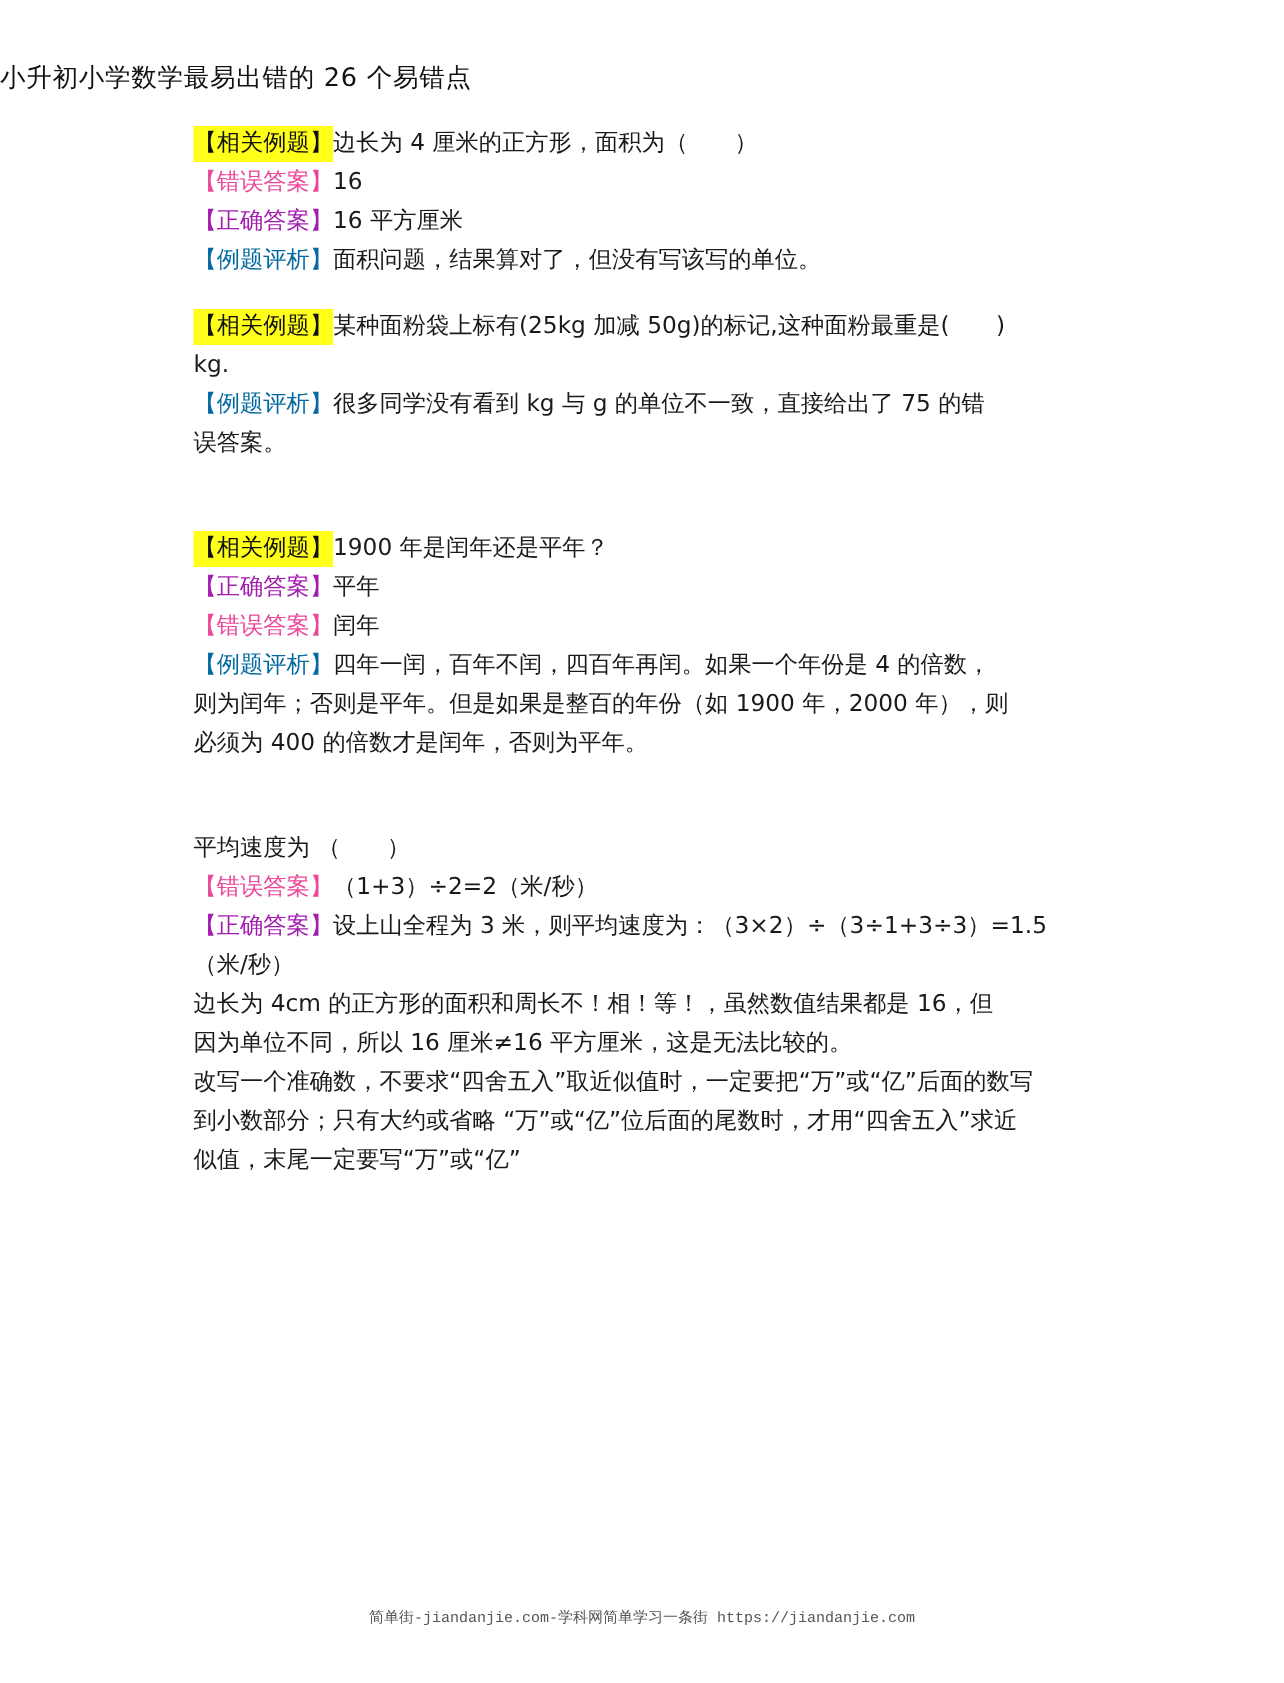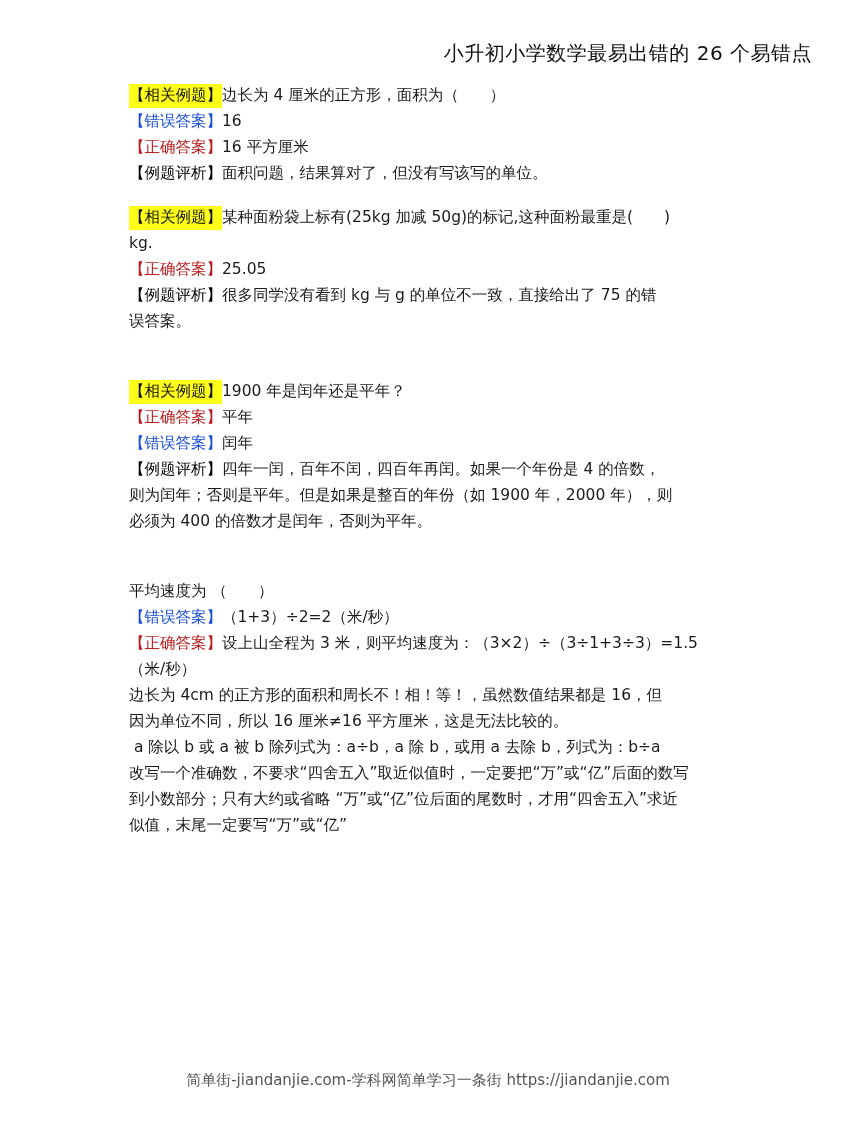--- a/index.html
+++ b/index.html
@@ -3,34 +3,34 @@
 <meta charset="utf-8">
 <style>
   html, body { margin: 0; padding: 0; background: #ffffff; }
   body {
     width: 856px; height: 1122px; position: relative; overflow: hidden;
     font-family: "DejaVu Sans", "Liberation Sans", sans-serif;
     color: #1a1a1a;
   }
   .title {
     position: absolute; left: 0; top: 40px; width: 812px;
-    text-align: right; font-size: 20px; letter-spacing: 0.5px; color: #111;
+    text-align: left; font-size: 17px; letter-spacing: 0.5px; color: #111;
   }
   .doc { position: absolute; left: 129px; top: 82px; width: 600px; font-size: 15.5px; }
   .line { height: 26px; line-height: 26px; white-space: nowrap; }
   .gap-1 { height: 18px; }
   .gap-2 { height: 44px; }
   .hl { background: #ffff1a; padding: 2px 0 4px 0; }
   .lbl-q { color: #111; text-align: right; }
-  .lbl-wrong { color: #1d4ed8; }
-  .lbl-right { color: #b91c1c; }
-  .lbl-analysis { color: #000000; }
+  .lbl-wrong { color: #ec4899; }
+  .lbl-right { color: #a21caf; }
+  .lbl-analysis { color: #0369a1; }
   .footer {
     position: absolute; left: 0; top: 1071px; width: 856px; text-align: center;
-    font-size: 15px; color: #555;
+    font-size: 10px; color: #555; font-family: Liberation Mono, monospace;
   }
 </style>
 </head>
 <body>
 
 <div class="title">小升初小学数学最易出错的 26 个易错点</div>
 
 <div class="doc">
 
   <div>
@@ -38,21 +38,20 @@
     <div class="line"><span class="lbl-wrong">【错误答案】</span><span>16</span></div>
     <div class="line"><span class="lbl-right">【正确答案】</span><span>16 平方厘米</span></div>
     <div class="line"><span class="lbl-analysis">【例题评析】</span><span>面积问题，结果算对了，但没有写该写的单位。</span></div>
   </div>
 
   <div class="gap-1"></div>
 
   <div>
     <div class="line"><span class="hl lbl-q">【相关例题】</span><span>某种面粉袋上标有(25kg 加减 50g)的标记,这种面粉最重是(　　)</span></div>
     <div class="line"><span>kg.</span></div>
-    <div class="line"><span class="lbl-right">【正确答案】</span><span>25.05</span></div>
     <div class="line"><span class="lbl-analysis">【例题评析】</span><span>很多同学没有看到 kg 与 g 的单位不一致，直接给出了 75 的错</span></div>
     <div class="line"><span>误答案。</span></div>
   </div>
 
   <div class="gap-2"></div>
 
   <div>
     <div class="line"><span class="hl lbl-q">【相关例题】</span><span>1900 年是闰年还是平年？</span></div>
     <div class="line"><span class="lbl-right">【正确答案】</span><span>平年</span></div>
     <div class="line"><span class="lbl-wrong">【错误答案】</span><span>闰年</span></div>
@@ -66,20 +65,19 @@
   <div>
     <div class="line"><span>平均速度为 （　　）</span></div>
     <div class="line"><span class="lbl-wrong">【错误答案】</span><span>（1+3）÷2=2（米/秒）</span></div>
     <div class="line"><span class="lbl-right">【正确答案】</span><span>设上山全程为 3 米，则平均速度为：（3×2）÷（3÷1+3÷3）=1.5</span></div>
     <div class="line"><span>（米/秒）</span></div>
   </div>
 
   <div>
     <div class="line">边长为 4cm 的正方形的面积和周长不！相！等！，虽然数值结果都是 16，但</div>
     <div class="line">因为单位不同，所以 16 厘米≠16 平方厘米，这是无法比较的。</div>
-    <div class="line" style="white-space:pre;"> a 除以 b 或 a 被 b 除列式为：a÷b，a 除 b，或用 a 去除 b，列式为：b÷a</div>
     <div class="line">改写一个准确数，不要求“四舍五入”取近似值时，一定要把“万”或“亿”后面的数写</div>
     <div class="line">到小数部分；只有大约或省略 “万”或“亿”位后面的尾数时，才用“四舍五入”求近</div>
     <div class="line">似值，末尾一定要写“万”或“亿”</div>
   </div>
 </div>
 
 <div class="footer">简单街-jiandanjie.com-学科网简单学习一条街 https://jiandanjie.com</div>
 
 </body></html>

